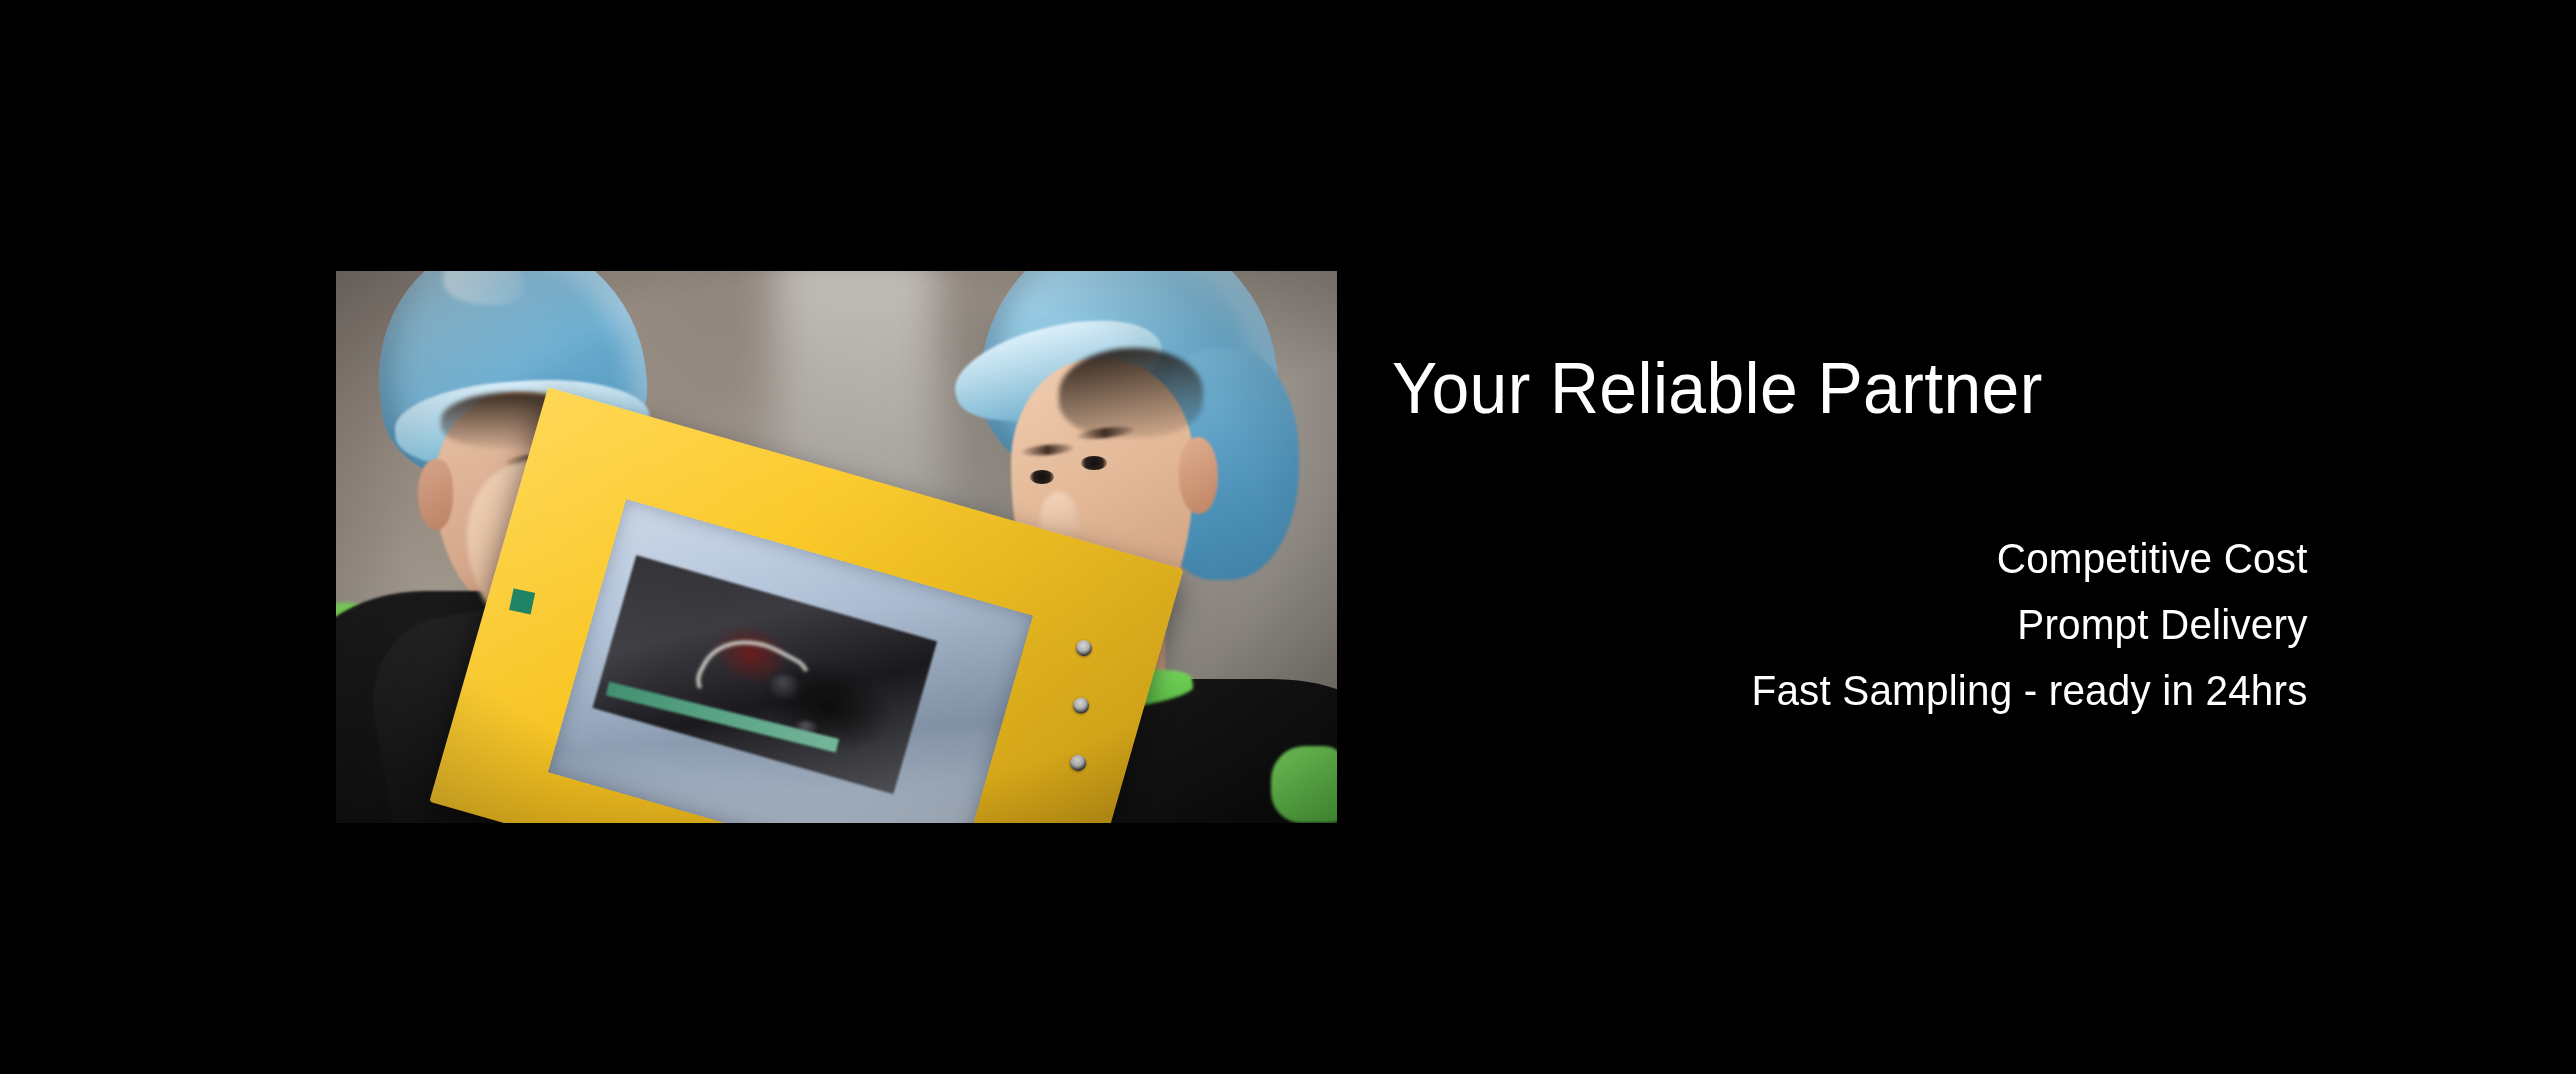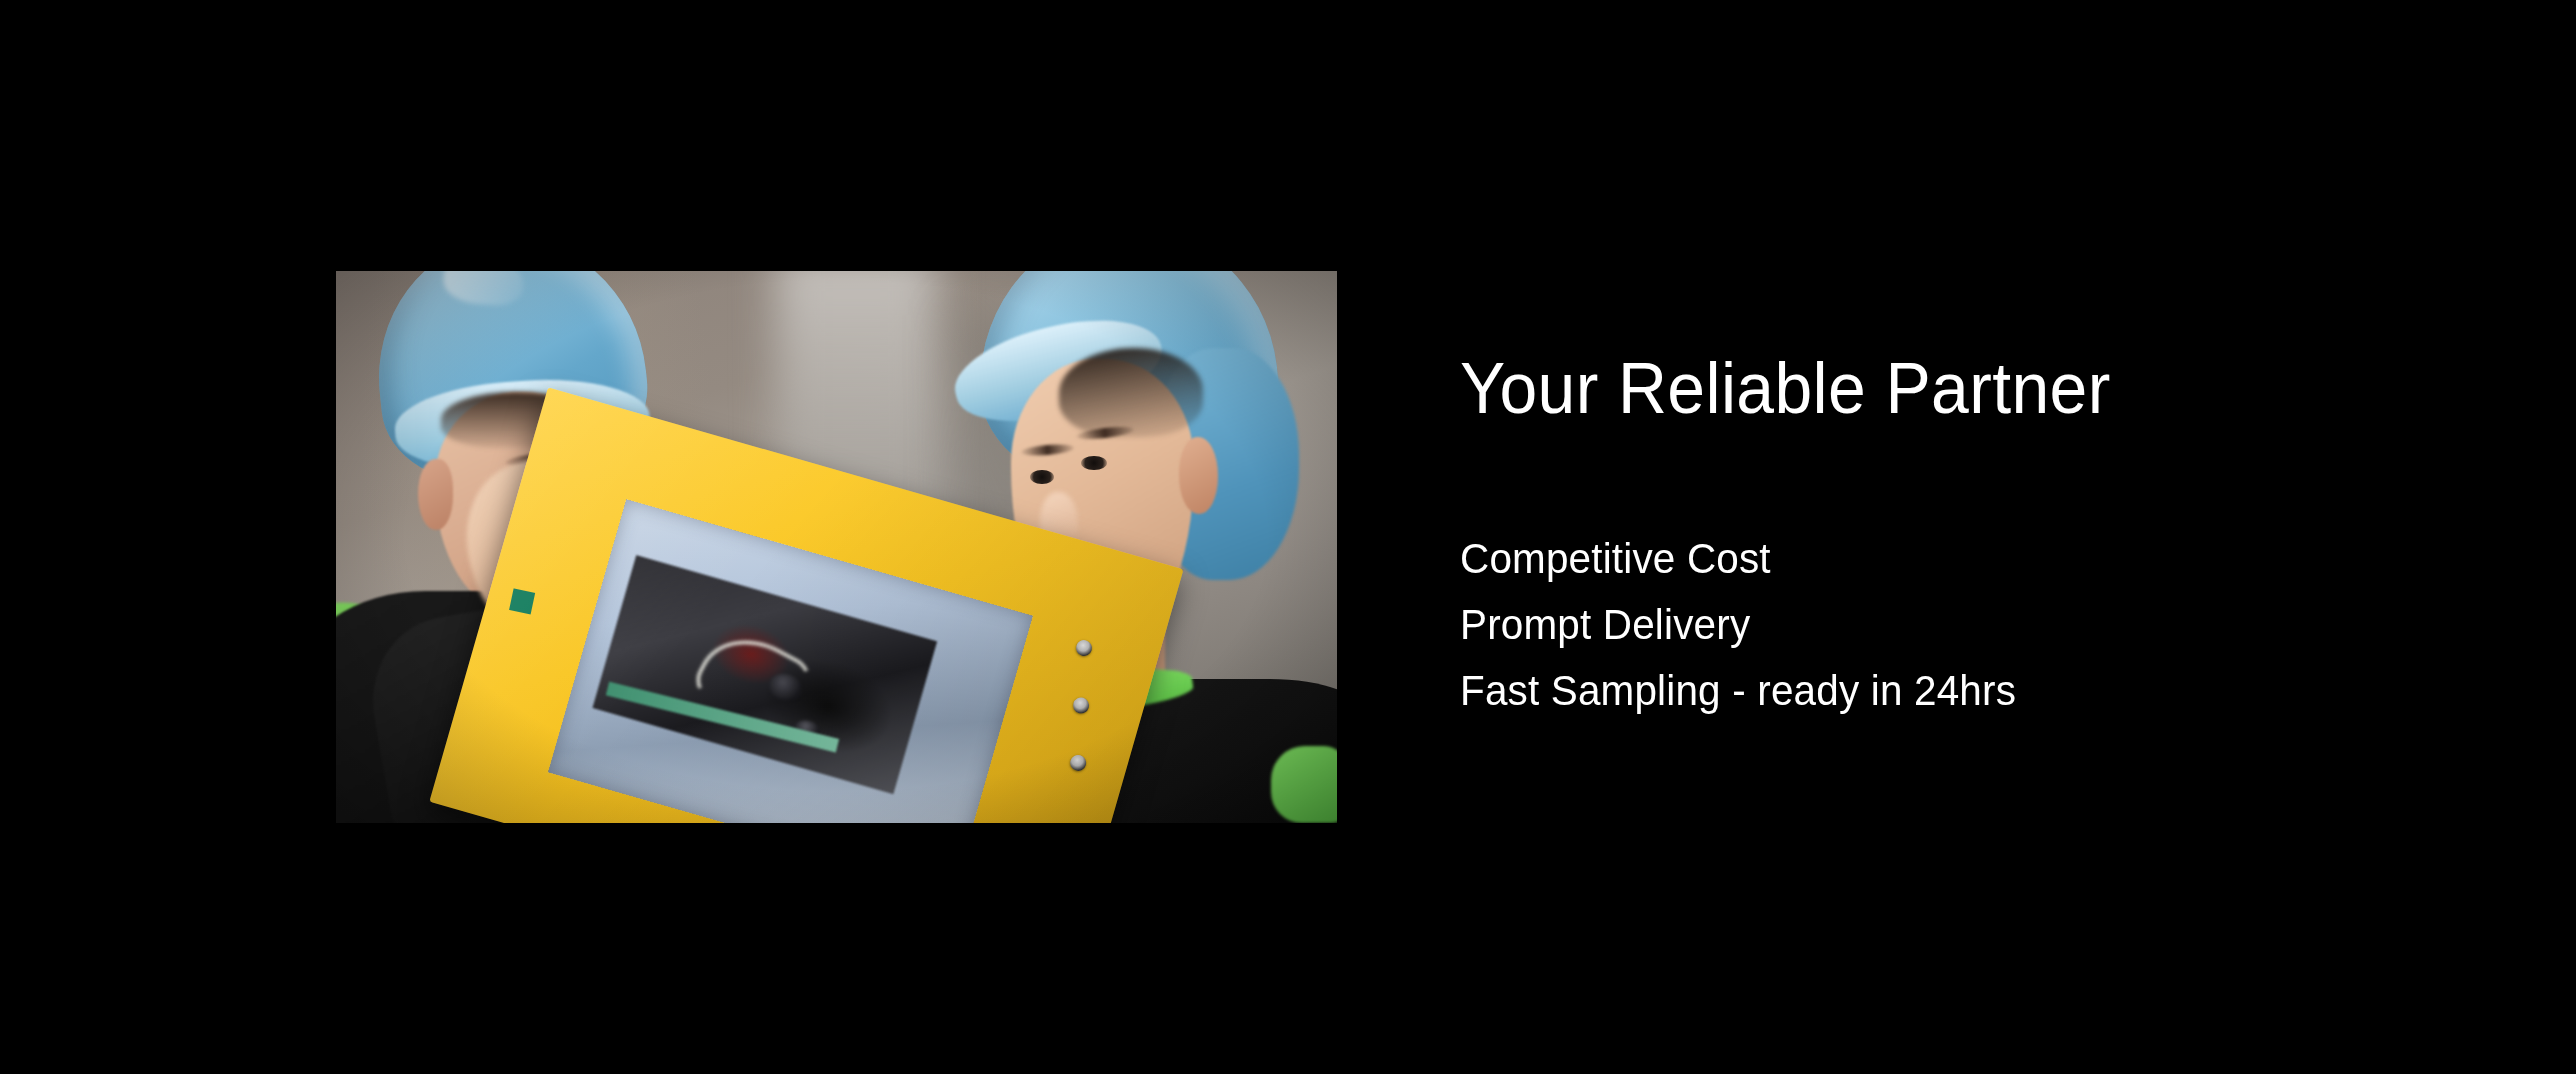--- a/index.html
+++ b/index.html
@@ -410,21 +410,21 @@
   .photo-vignette {
     position: absolute;
     inset: 0;
     background: radial-gradient(ellipse 78% 84% at 50% 48%, rgba(0,0,0,0) 55%, rgba(0,0,0,0.42) 100%);
     pointer-events: none;
   }
 
   
   .text-block {
     position: absolute;
-    left: 1460px;
+    left: 1392px;
     top: 349px;
     width: 974px;
   }
 
   .headline {
     margin: 0;
     color: #ffffff;
     font-family: "Liberation Sans", sans-serif;
     font-size: 73px;
     font-weight: 400;
@@ -433,20 +433,21 @@
     transform: scaleX(0.93);
     transform-origin: left center;
     white-space: nowrap;
   }
 
   .bullet-list {
     margin: 0;
     padding: 0;
     list-style: none;
     margin-top: 99px;
+    text-align: right;
   }
   .bullet-list li {
     color: #ffffff;
     font-family: "Liberation Sans", sans-serif;
     font-size: 43px;
     font-weight: 400;
     line-height: 66px;
     letter-spacing: 0.2px;
     transform: scaleX(0.94);
     transform-origin: left center;

